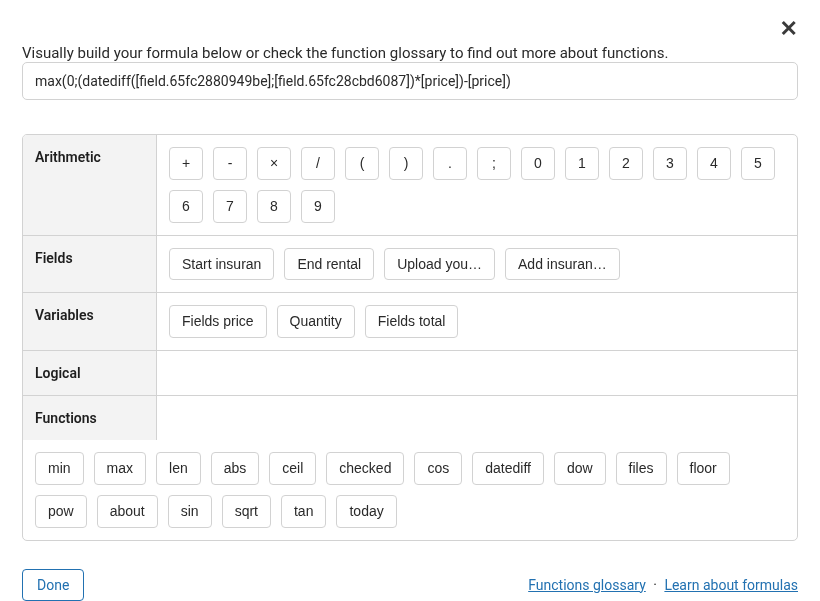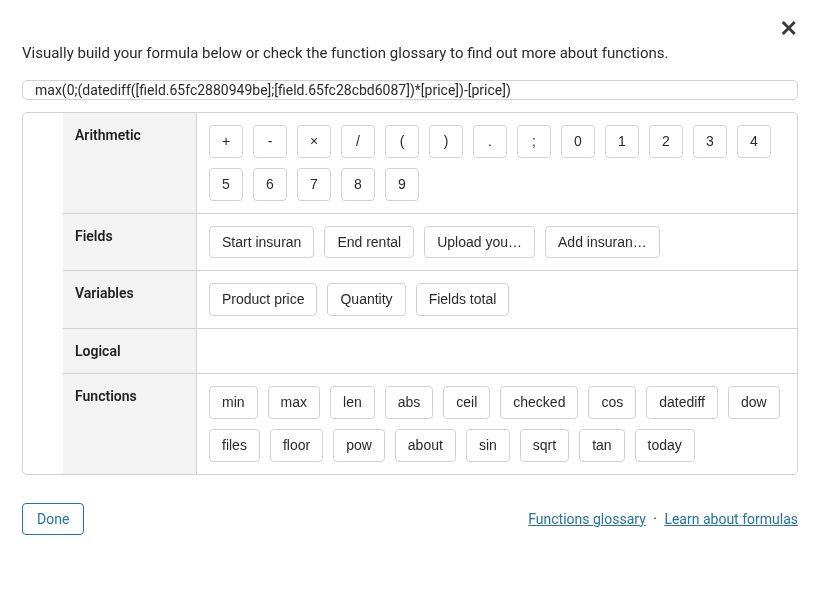--- a/index.html
+++ b/index.html
@@ -22,45 +22,45 @@
       font-size: 22px;
       font-weight: bold;
       color: #3a3a3a;
       cursor: pointer;
       line-height: 1;
     }
     .intro {
       font-size: 15px;
       color: #2a2a2a;
       margin-top: 26px;
-      margin-bottom: 18px;
+      margin-bottom: 0;
     }
     .formula-input {
       width: 100%;
       border: 1px solid #d2d2d2;
       border-radius: 5px;
-      padding: 1px 12px;
+      padding: 10px 12px;
       font-size: 14px;
       color: #2a2a2a;
       font-family: inherit;
       outline: none;
     }
     .builder {
-      margin-top: 12px;
+      margin-top: 34px;
       border: 1px solid #d2d2d2;
       border-radius: 5px;
       overflow: hidden;
-      padding-left: 40px;
     }
     .row {
       display: flex;
       border-bottom: 1px solid #d2d2d2;
     }
     .row:last-child {
       border-bottom: none;
+      flex-direction: column;
     }
     .row-label {
       width: 134px;
       flex-shrink: 0;
       background: #f3f3f3;
       border-right: 1px solid #d2d2d2;
       padding: 14px 12px;
       font-weight: 600;
       font-size: 14px;
       color: #1e1e1e;
@@ -161,21 +161,21 @@
       <button class="tok">Start insuran</button>
       <button class="tok">End rental</button>
       <button class="tok">Upload you…</button>
       <button class="tok">Add insuran…</button>
     </div>
   </div>
 
   <div class="row">
     <div class="row-label">Variables</div>
     <div class="row-content">
-      <button class="tok">Product price</button>
+      <button class="tok">Fields price</button>
       <button class="tok">Quantity</button>
       <button class="tok">Fields total</button>
     </div>
   </div>
 
   <div class="row">
     <div class="row-label">Logical</div>
   </div>
 
   <div class="row">

